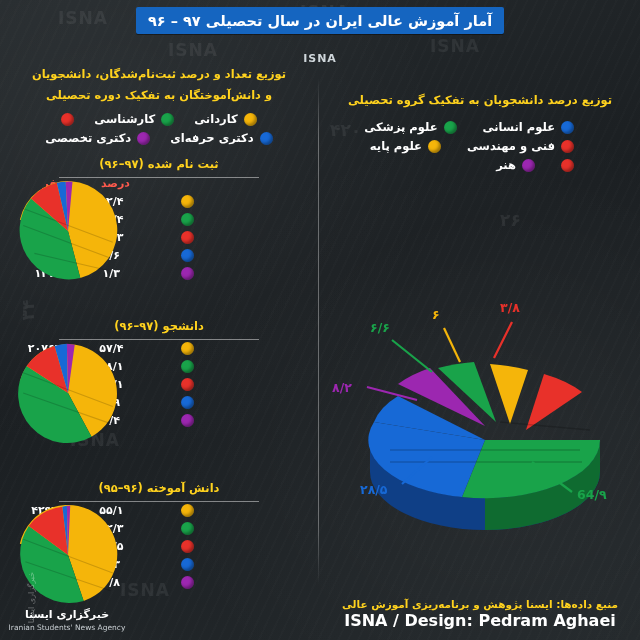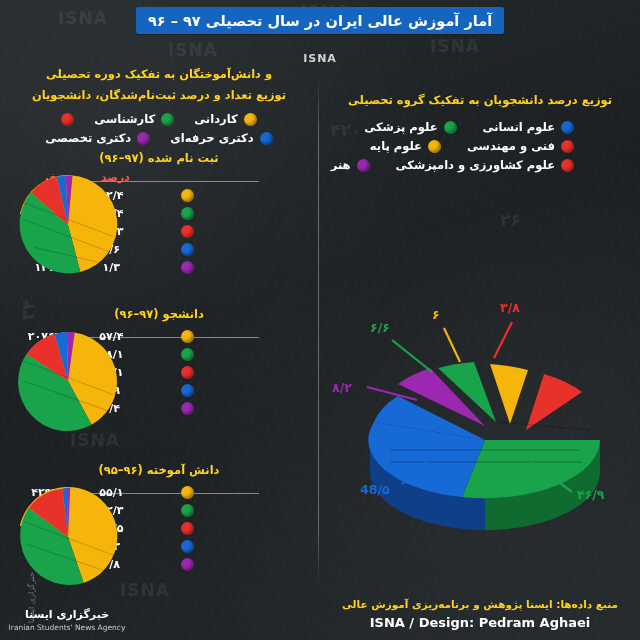--- a/index.html
+++ b/index.html
@@ -75,21 +75,21 @@
   }
   .lg{display:flex;align-items:center;gap:6px;}
   .dot{width:13px;height:13px;border-radius:50%;display:inline-block;
        box-shadow:inset -2px -2px 3px rgba(0,0,0,.35);}
   .lg span.t{font-size:11.5px;font-weight:bold;color:#fff;}
 
   .block{position:relative;margin-top:6px;height:150px;}
   .block-title{
     text-align:center;color:#ffd21e;font-size:11.5px;font-weight:bold;
     border-bottom:1px solid rgba(255,255,255,.45);
-    width:200px;margin:0 auto 2px auto;padding-bottom:16px;
+    width:200px;margin:12px auto 2px auto;padding-bottom:6px;
   }
   .tbl{
     position:absolute;top:20px;right:118px;width:180px;
     font-size:11px;
   }
   .tbl .hr{display:flex;justify-content:flex-start;gap:0;margin-bottom:2px;}
   .th{color:#ff5a4d;font-weight:bold;font-size:11px;}
   .th.pct{width:58px;text-align:center;}
   .th.num{width:86px;text-align:center;}
   .row{display:flex;align-items:center;height:18px;}
@@ -114,21 +114,21 @@
   .callout{position:absolute;font-size:12.5px;font-weight:bold;}
 
   
   .src{
     position:absolute;bottom:30px;left:0;right:640px;width:300px;
     text-align:center;color:#ffd21e;font-size:10.5px;font-weight:bold;
     left:330px;right:auto;
   }
   .credit{
     position:absolute;bottom:10px;left:330px;width:300px;text-align:center;
-    color:#fff;font-size:13px;font-weight:bold;
+    color:#fff;font-size:16px;font-weight:bold;
   }
   .logo{
     position:absolute;bottom:8px;left:8px;width:118px;color:#dfe4e7;
   }
   .logo .fa{font-size:11px;font-weight:bold;color:#fff;text-align:center;}
   .logo .en{font-size:7.5px;color:#c8ced2;text-align:center;margin-top:2px;}
   .logo .lr{position:absolute;left:-2px;bottom:30px;font-size:8px;color:rgba(255,255,255,.35);transform:rotate(-90deg);}
 </style>
 </head>
 <body>
@@ -149,22 +149,22 @@
 <div class="header">
   <div class="bar">
     <span>آمار آموزش عالی ایران در سال تحصیلی ۹۷ – ۹۶</span>
   </div>
 </div>
 <div class="isna-badge">ISNA</div>
 
 <div class="v-div"></div>
 
 <div class="left">
+  <div class="sec-title">توزیع تعداد و درصد ثبت‌نام‌شدگان، دانشجویان</div>
   <div class="sec-title">و دانش‌آموختگان به تفکیک دوره تحصیلی</div>
-  <div class="sec-title">توزیع تعداد و درصد ثبت‌نام‌شدگان، دانشجویان</div>
 
   <div class="legend">
     <div class="legend-row">
       <div class="lg">
         <i class="dot" style="background:#f5b50a"></i>
         <span class="t">کاردانی</span>
       </div>
       <div class="lg">
         <i class="dot" style="background:#19a34a"></i>
         <span class="t">کارشناسی</span>
@@ -380,21 +380,20 @@
         <span class="t">فنی و مهندسی</span>
       </div>
       <div class="lg">
         <i class="dot" style="background:#f5b50a"></i>
         <span class="t">علوم پایه</span>
       </div>
     </div>
     <div class="legend-row">
       <div class="lg">
         <i class="dot" style="background:#e8312a"></i>
-        <span class="t">علوم کشاورزی و دامپزشکی</span>
       </div>
       <div class="lg">
         <i class="dot" style="background:#9c27b0"></i>
         <span class="t">هنر</span>
       </div>
     </div>
   </div>
 
   <div class="pie3d">
     <svg viewBox="0 0 270 210" width="270" height="210">
@@ -412,22 +411,22 @@
         <path d="M170,108 L188,52 A115,58 0 0,1 226,70 Z" fill="#e8312a" transform="translate(6,0)"></path>
       </g>
       <g opacity=".18" stroke="#000" stroke-width="1.4">
         <line x1="40" y1="128" x2="230" y2="128"></line>
           <line x1="40" y1="140" x2="232" y2="140"></line>
         <line x1="150" y1="100" x2="240" y2="108"></line>
       </g>
     </svg>
   </div>
 
-  <div class="callout" style="left:255px;top:395px;color:#19a34a">۴۶/۹</div>
-  <div class="callout" style="left:38px;top:390px;color:#1769d6">48/۵</div>
+  <div class="callout" style="left:255px;top:395px;color:#19a34a">64/۹</div>
+  <div class="callout" style="left:38px;top:390px;color:#1769d6">۲۸/۵</div>
   <div class="callout" style="left:10px;top:288px;color:#9c27b0">۸/۲</div>
   <div class="callout" style="left:48px;top:228px;color:#19a34a">۶/۶</div>
   <div class="callout" style="left:110px;top:215px;color:#f5b50a">۶</div>
   <div class="callout" style="left:178px;top:208px;color:#e8312a">۳/۸</div>
 
   <svg style="position:absolute;left:0;top:200px;width:316px;height:230px;pointer-events:none">
     <g stroke-width="2.2" fill="none">
       <path d="M250,200 L210,170" stroke="#19a34a"></path>
       <path d="M80,192 L110,165" stroke="#1769d6"></path>
       <path d="M45,95 L95,108" stroke="#9c27b0"></path>

